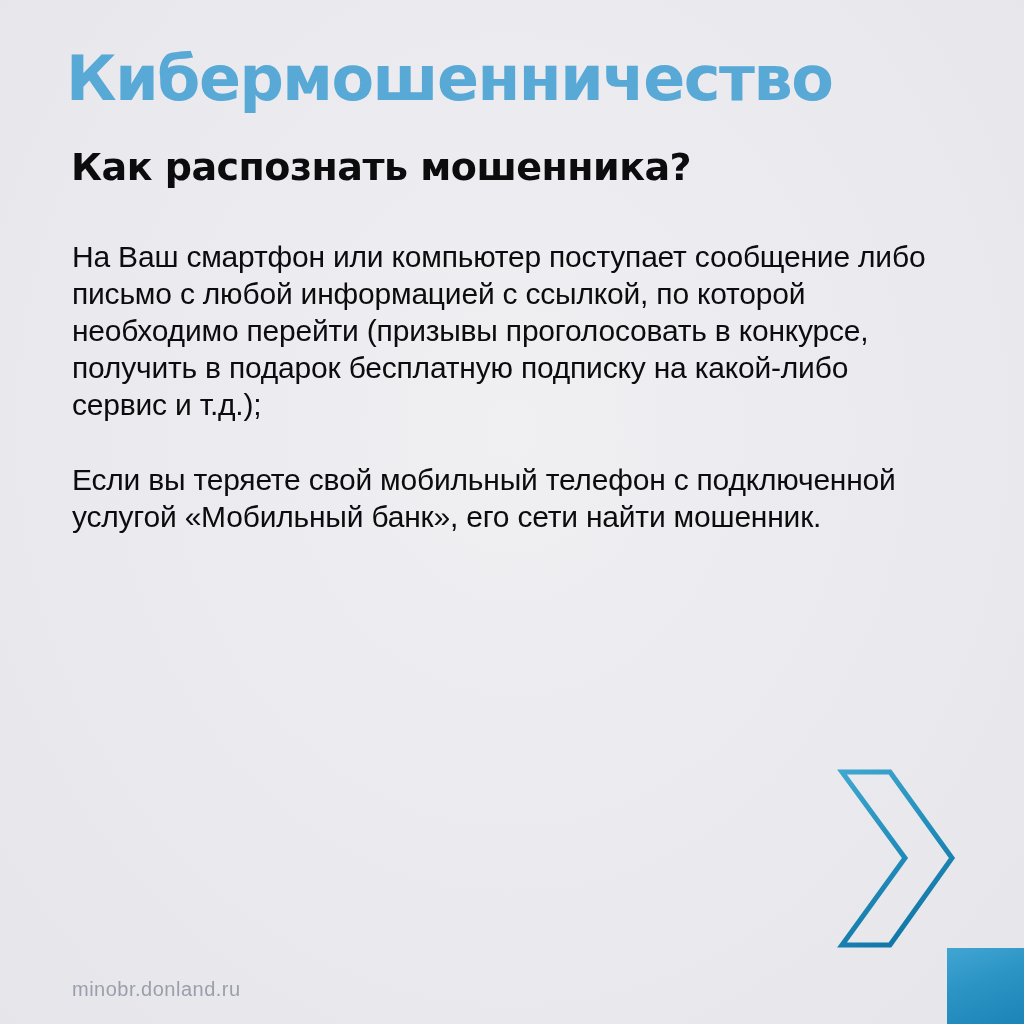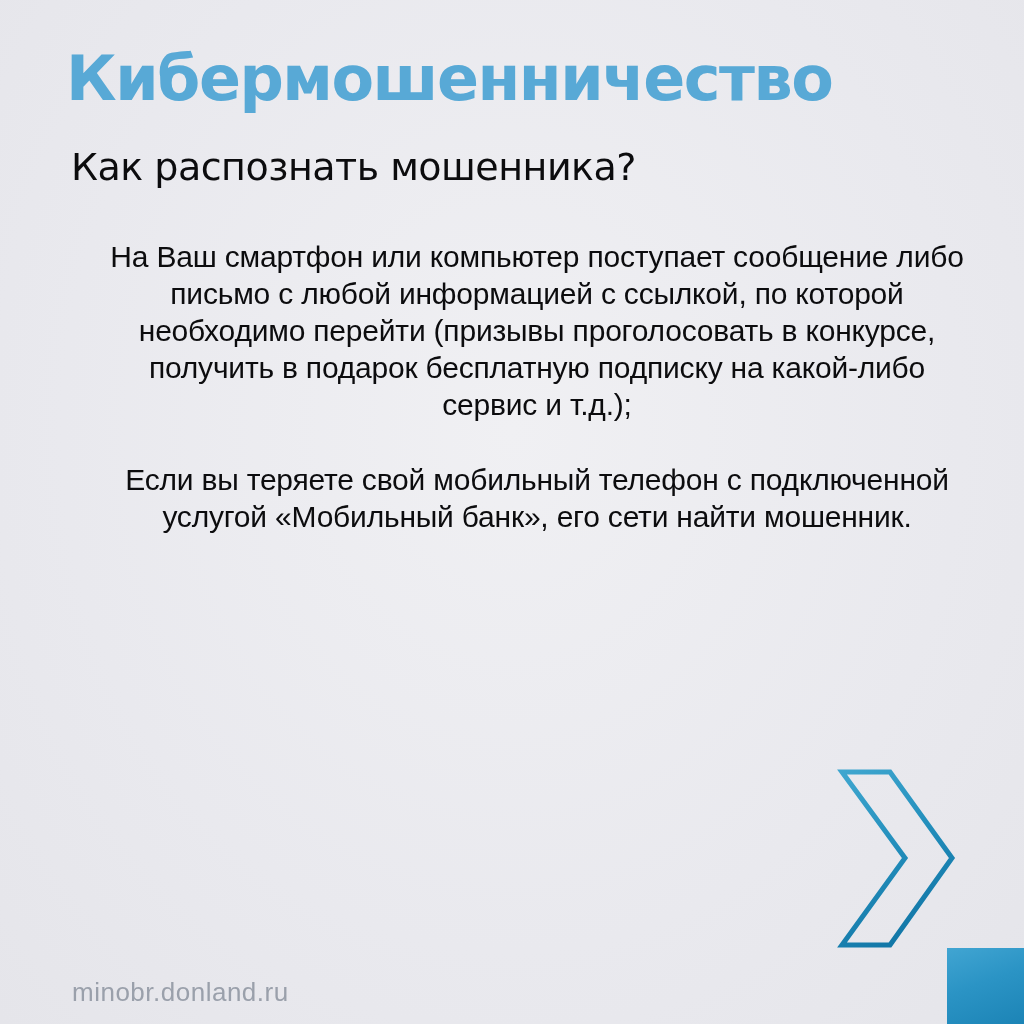--- a/index.html
+++ b/index.html
@@ -21,32 +21,31 @@
     font-size: 62px;
     line-height: 1;
     letter-spacing: -1.5px;
     color: #58a9d6;
     white-space: nowrap;
   }
   .subtitle {
     position: absolute;
     left: 71px; top: 148px;
     font-family: "DejaVu Sans", sans-serif;
-    font-weight: 400;
+    font-weight: 700;
     font-size: 38px;
     line-height: 1;
     letter-spacing: -0.5px;
     color: #0c0c0e;
     white-space: nowrap;
   }
   .body-text {
     position: absolute;
     left: 72px; top: 238px;
     width: 930px;
-    text-align: center;
   }
   .body-text p {
     font-size: 30px;
     line-height: 37px;
     letter-spacing: -0.2px;
     color: #0c0c0e;
     white-space: pre-line;
     margin-bottom: 38px;
   }
   .chevron-wrap {
@@ -57,21 +56,21 @@
   }
   .corner-square {
     position: absolute;
     right: 0; bottom: 0;
     width: 77px; height: 76px;
     background: linear-gradient(160deg, #41a5d2 0%, #2b94c5 45%, #1c84b6 100%);
   }
   .footer-url {
     position: absolute;
     left: 72px; top: 977px;
-    font-size: 26px;
+    font-size: 20px;
     line-height: 1.2;
     letter-spacing: 0.5px;
     color: #9aa0ab;
     white-space: nowrap;
   }
 </style>
 </head>
 <body>
 
 <div class="poster">

